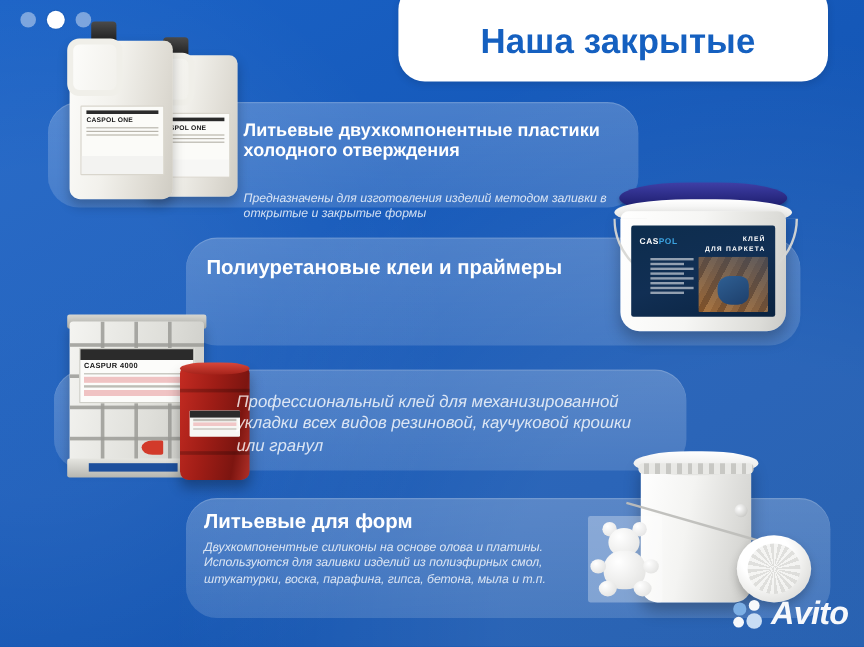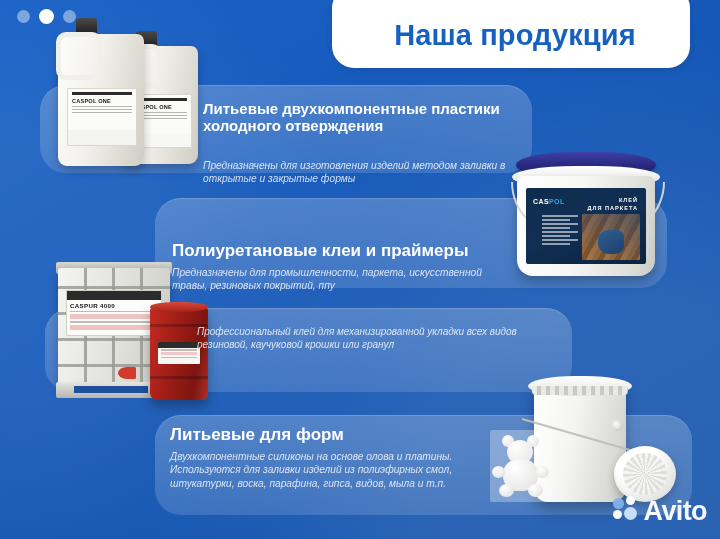--- a/index.html
+++ b/index.html
@@ -46,26 +46,26 @@
 
   .txt{position:absolute;}
   .c-title{color:#ffffff;font-weight:bold;line-height:1.16;margin:0 0 5px 0;}
   .c-sub{color:rgba(255,255,255,.80);font-style:italic;line-height:1.32;margin:0;}
 
   #t1{left:203px;top:100px;width:325px;}
   #t1 .c-title{font-size:15px;}
   #t1 .c-sub{font-size:10.2px;margin-top:24px;}
 
   #t2{left:172px;top:213px;width:345px;}
-  #t2 .c-title{font-size:17px;margin-top:28px;}
+  #t2 .c-title{font-size:17px;}
   #t2 .c-sub{font-size:10.2px;}
 
   #t3{left:197px;top:325px;width:340px;}
   #t3 .c-title{font-size:17px;}
-  #t3 .c-sub{font-size:10px;}
+  #t3 .c-sub{font-size:14px;}
 
   #t4{left:170px;top:425px;width:345px;}
   #t4 .c-title{font-size:17px;}
   #t4 .c-sub{font-size:10.2px;}
 
   
   .art{position:absolute;}
 
   
   #art-canisters{left:58px;top:28px;width:168px;height:148px;}
@@ -166,42 +166,42 @@
     background:radial-gradient(circle at 35% 30%,#fff,#dcdcda);}
   .bear .paw.bl{left:9px;top:54px;} .bear .paw.br{left:38px;top:54px;}
   .bear .paw.al{left:2px;top:36px;width:13px;height:12px;} .bear .paw.ar{left:46px;top:36px;width:13px;height:12px;}
   .mold{position:absolute;left:128px;top:74px;width:62px;height:56px;border-radius:50%;
     background:radial-gradient(circle at 38% 30%,#ffffff 0 38%,#ececea 62%,#cdcdcb 100%);
     box-shadow:0 4px 8px rgba(0,0,0,.22);overflow:hidden;}
   .mold:after{content:"";position:absolute;left:9px;top:7px;width:44px;height:42px;border-radius:50%;
     background:repeating-conic-gradient(from 0deg,#f3f3f1 0 9deg,#dadad7 9deg 18deg);opacity:.85;}
 
   
-  .avito{position:absolute;right:13px;bottom:12px;display:flex;gap:5px;
-    color:#ffffff;font-size:27px;font-weight:bold;letter-spacing:-.6px;opacity:.96;}
+  .avito{position:absolute;right:13px;bottom:12px;display:flex;align-items:center;gap:5px;
+    color:#ffffff;font-size:27px;font-weight:bold;letter-spacing:-.6px;opacity:.96;font-style:italic;}
   .avito .marks{position:relative;width:26px;height:24px;}
   .avito .marks i{position:absolute;border-radius:50%;display:block;}
   .avito .m1{left:0;top:2px;width:11px;height:11px;background:#7fb2e8;}
   .avito .m2{left:13px;top:0;width:9px;height:9px;background:#ffffff;}
   .avito .m3{left:0;top:14px;width:9px;height:9px;background:#ffffff;}
   .avito .m4{left:11px;top:11px;width:13px;height:13px;background:#cfe2f7;}
 </style>
 </head>
 <body>
 
 <div class="stage">
 
   <div class="dots">
     <span class="dot"></span>
     <span class="dot active"></span>
     <span class="dot"></span>
   </div>
 
   <div class="header-panel"></div>
-  <div class="header-title">Наша продукция</div>
+  <div class="header-title">Наша закрытые</div>
 
   <div class="card" id="card1"></div>
   <div class="art" id="art-canisters">
     <div class="canister" style="left:62px;top:18px;width:78px;height:118px;">
       <div class="can-cap" style="left:16px;top:-15px;"></div>
       <div class="can-handle" style="left:-2px;top:-2px;width:34px;height:34px;"></div>
       <div class="can-label" style="left:8px;top:48px;width:62px;height:52px;">
         <div class="lbl-bar"></div>
         <div class="lbl-name">CASPOL ONE</div>
         <div class="lbl-line"></div>
@@ -224,21 +224,20 @@
     </div>
   </div>
   <div class="txt" id="t1">
     <p class="c-title">Литьевые двухкомпонентные пластики холодного отверждения</p>
     <p class="c-sub">Предназначены для изготовления изделий методом заливки в открытые и закрытые формы</p>
   </div>
 
   <div class="card" id="card2"></div>
   <div class="txt" id="t2">
     <p class="c-title">Полиуретановые клеи и праймеры</p>
-    <p class="c-sub">Предназначены для промышленности, паркета, искусственной травы, резиновых покрытий, ппу</p>
   </div>
   <div class="art" id="art-bucket">
     <div class="bk-lid"></div>
     <div class="bk-rim"></div>
     <div class="bk-body"></div>
     <div class="bk-handle"></div>
     <div class="bk-face">
       <div class="bk-brand">CAS<b>POL</b></div>
       <div class="bk-t1">
         <span>КЛЕЙ</span><br>
@@ -298,21 +297,21 @@
         </div>
     </div>
   </div>
   <div class="txt" id="t3">
     <p class="c-sub">Профессиональный клей для механизированной укладки всех видов резиновой, каучуковой крошки или гранул</p>
   </div>
 
   <div class="card" id="card4"></div>
   <div class="txt" id="t4">
     <p class="c-title">Литьевые для форм</p>
-    <p class="c-sub">Двухкомпонентные силиконы на основе олова и платины. Используются для заливки изделий из полиэфирных смол, штукатурки, воска, парафина, гипса, видов, мыла и т.п.</p>
+    <p class="c-sub">Двухкомпонентные силиконы на основе олова и платины. Используются для заливки изделий из полиэфирных смол, штукатурки, воска, парафина, гипса, бетона, мыла и т.п.</p>
   </div>
   <div class="art" id="art-pail">
     <div class="pail-body"></div>
     <div class="pail-lid"></div>
     <div class="pail-crimp"></div>
     <div class="pail-handle"></div>
     <div class="pail-boss"></div>
     <div class="mold"></div>
     <div class="bear">
       <span class="ear l"></span>

